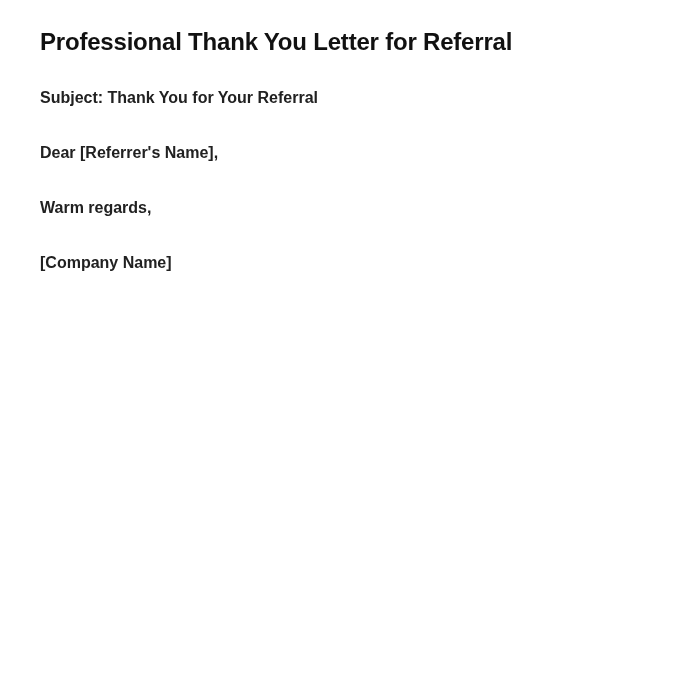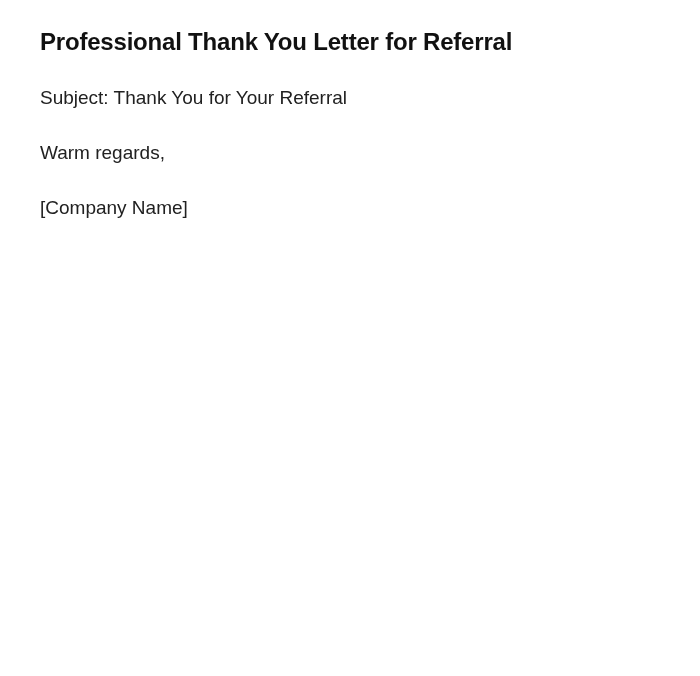--- a/index.html
+++ b/index.html
@@ -20,35 +20,36 @@
   }
   .doc-title {
     font-size: 24px;
     line-height: 28px;
     font-weight: 700;
     margin: 0 0 24px 0;
     color: #111111;
     letter-spacing: -0.2px;
   }
   .para {
-    font-size: 19px;
+    font-size: 16px;
     line-height: 35px;
-    font-weight: 400;
+    font-weight: 700;
     margin: 0 0 20px 0;
     max-width: 610px;
   }
 </style>
 </head>
 <body>
 
 <div class="page">
   <h1 class="doc-title">Professional Thank You Letter for Referral</h1>
 
   <p class="para">Subject: Thank You for Your Referral</p>
 
+  <p class="para">Dear [Referrer's Name],</p>
 
 
 
   <p class="para">Warm regards,</p>
 
 
 
   <p class="para">[Company Name]</p>
 </div>
 

